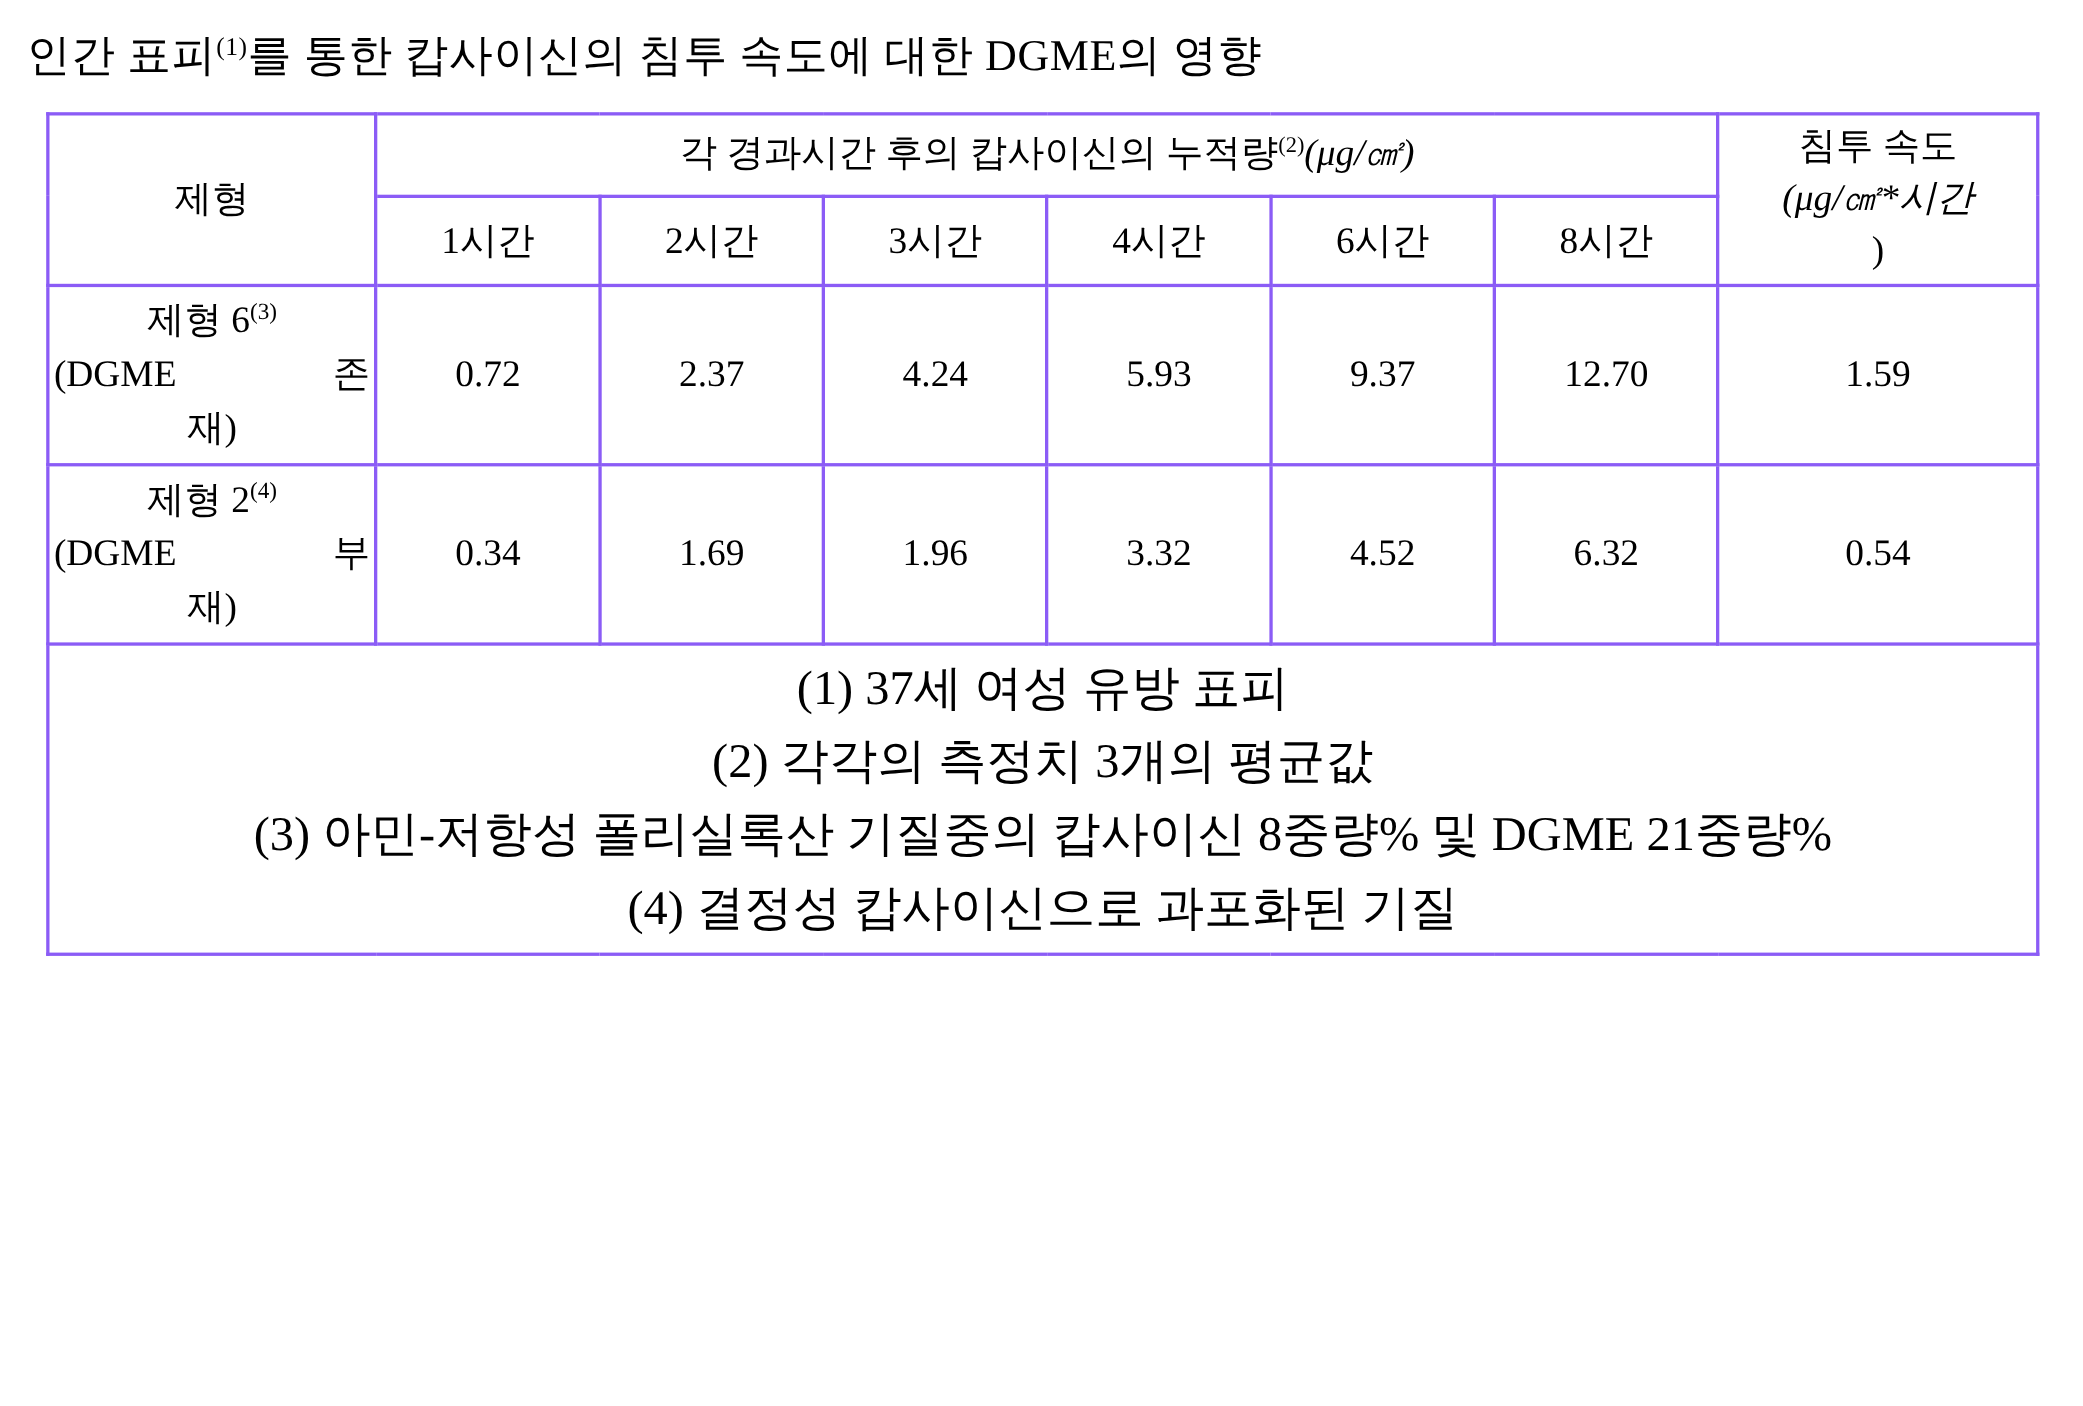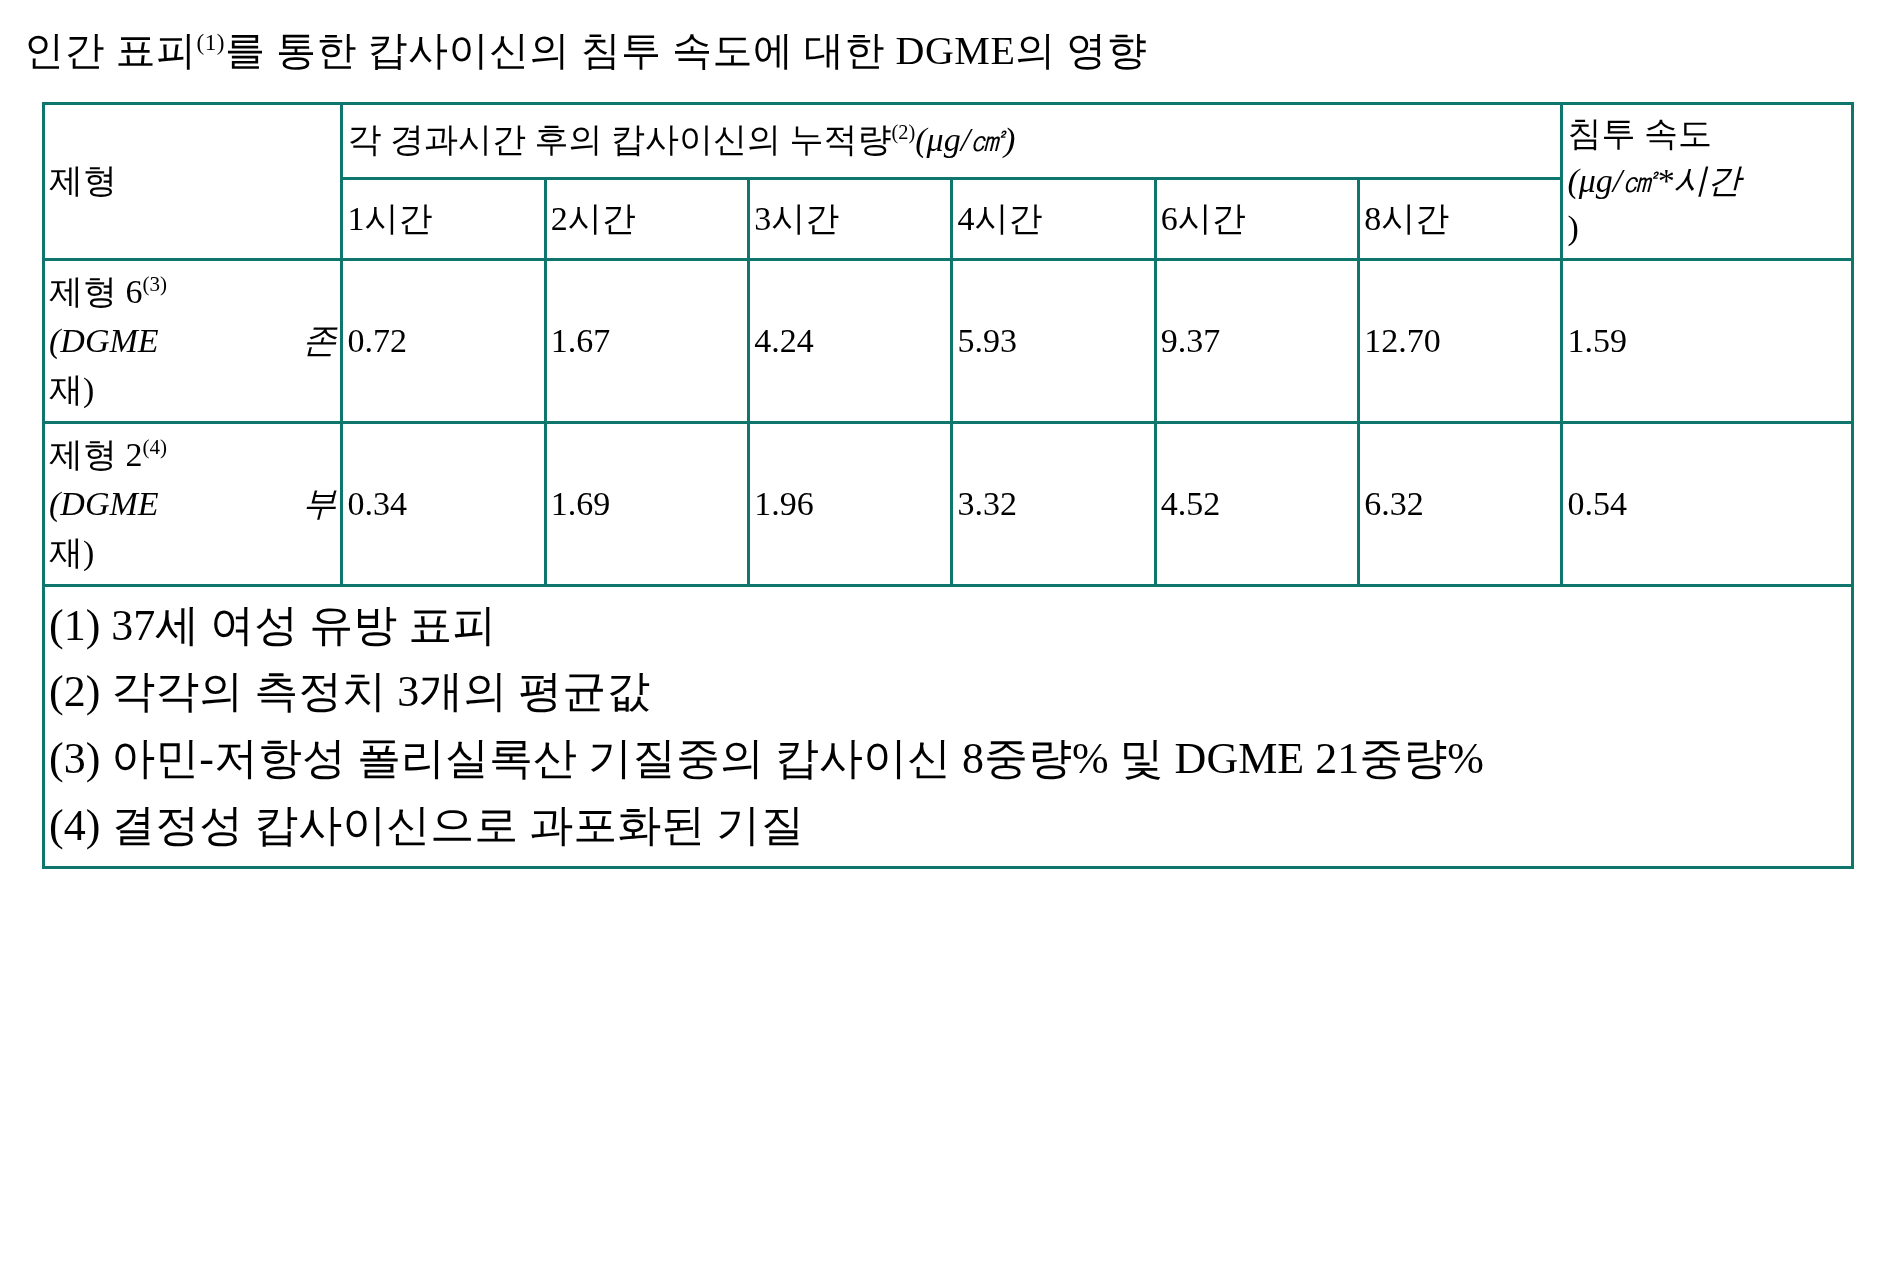--- a/index.html
+++ b/index.html
@@ -33,24 +33,24 @@
     vertical-align: super;
   }
   table.data-table {
     border-collapse: collapse;
     width: 1812px;
     margin-left: 20px;
     table-layout: fixed;
   }
   table.data-table td,
   table.data-table th {
-    border: 3px solid #0f766e;
+    border: 3px solid #8b5cf6;
     font-weight: normal;
     font-size: 34px;
-    text-align: left;
+    text-align: center;
     vertical-align: middle;
     padding: 6px 4px;
   }
   .col-formulation { width: 298px; }
   .col-time { width: 203px; }
   .col-rate { width: 290px; }
 
   .hdr-group {
     font-size: 34px;
     line-height: 1.2;
@@ -73,21 +73,20 @@
     text-align: left;
     font-size: 33px;
     line-height: 1.45;
     padding: 10px 6px 10px 8px;
   }
   .cell-label sup { font-size: 0.62em; vertical-align: super; }
   .label-line-spread {
     display: flex;
     justify-content: space-between;
     width: 100%;
-    font-style: italic;
   }
   .cell-value {
     font-size: 36px;
   }
   .notes-cell {
     text-align: left;
     padding: 14px 10px 18px 12px;
   }
   .note-line {
     font-size: 44px;
@@ -144,21 +143,21 @@
       <tr>
         <td class="cell-label">
           <div><span>제형 6</span><sup>(3)</sup></div>
           <div class="label-line-spread">
             <span>(DGME</span>
             <span>존</span>
           </div>
           <div>재)</div>
         </td>
         <td class="cell-value">0.72</td>
-        <td class="cell-value">1.67</td>
+        <td class="cell-value">2.37</td>
         <td class="cell-value">4.24</td>
         <td class="cell-value">5.93</td>
         <td class="cell-value">9.37</td>
         <td class="cell-value">12.70</td>
         <td class="cell-value">1.59</td>
       </tr>
       <tr>
         <td class="cell-label">
           <div><span>제형 2</span><sup>(4)</sup></div>
           <div class="label-line-spread">

